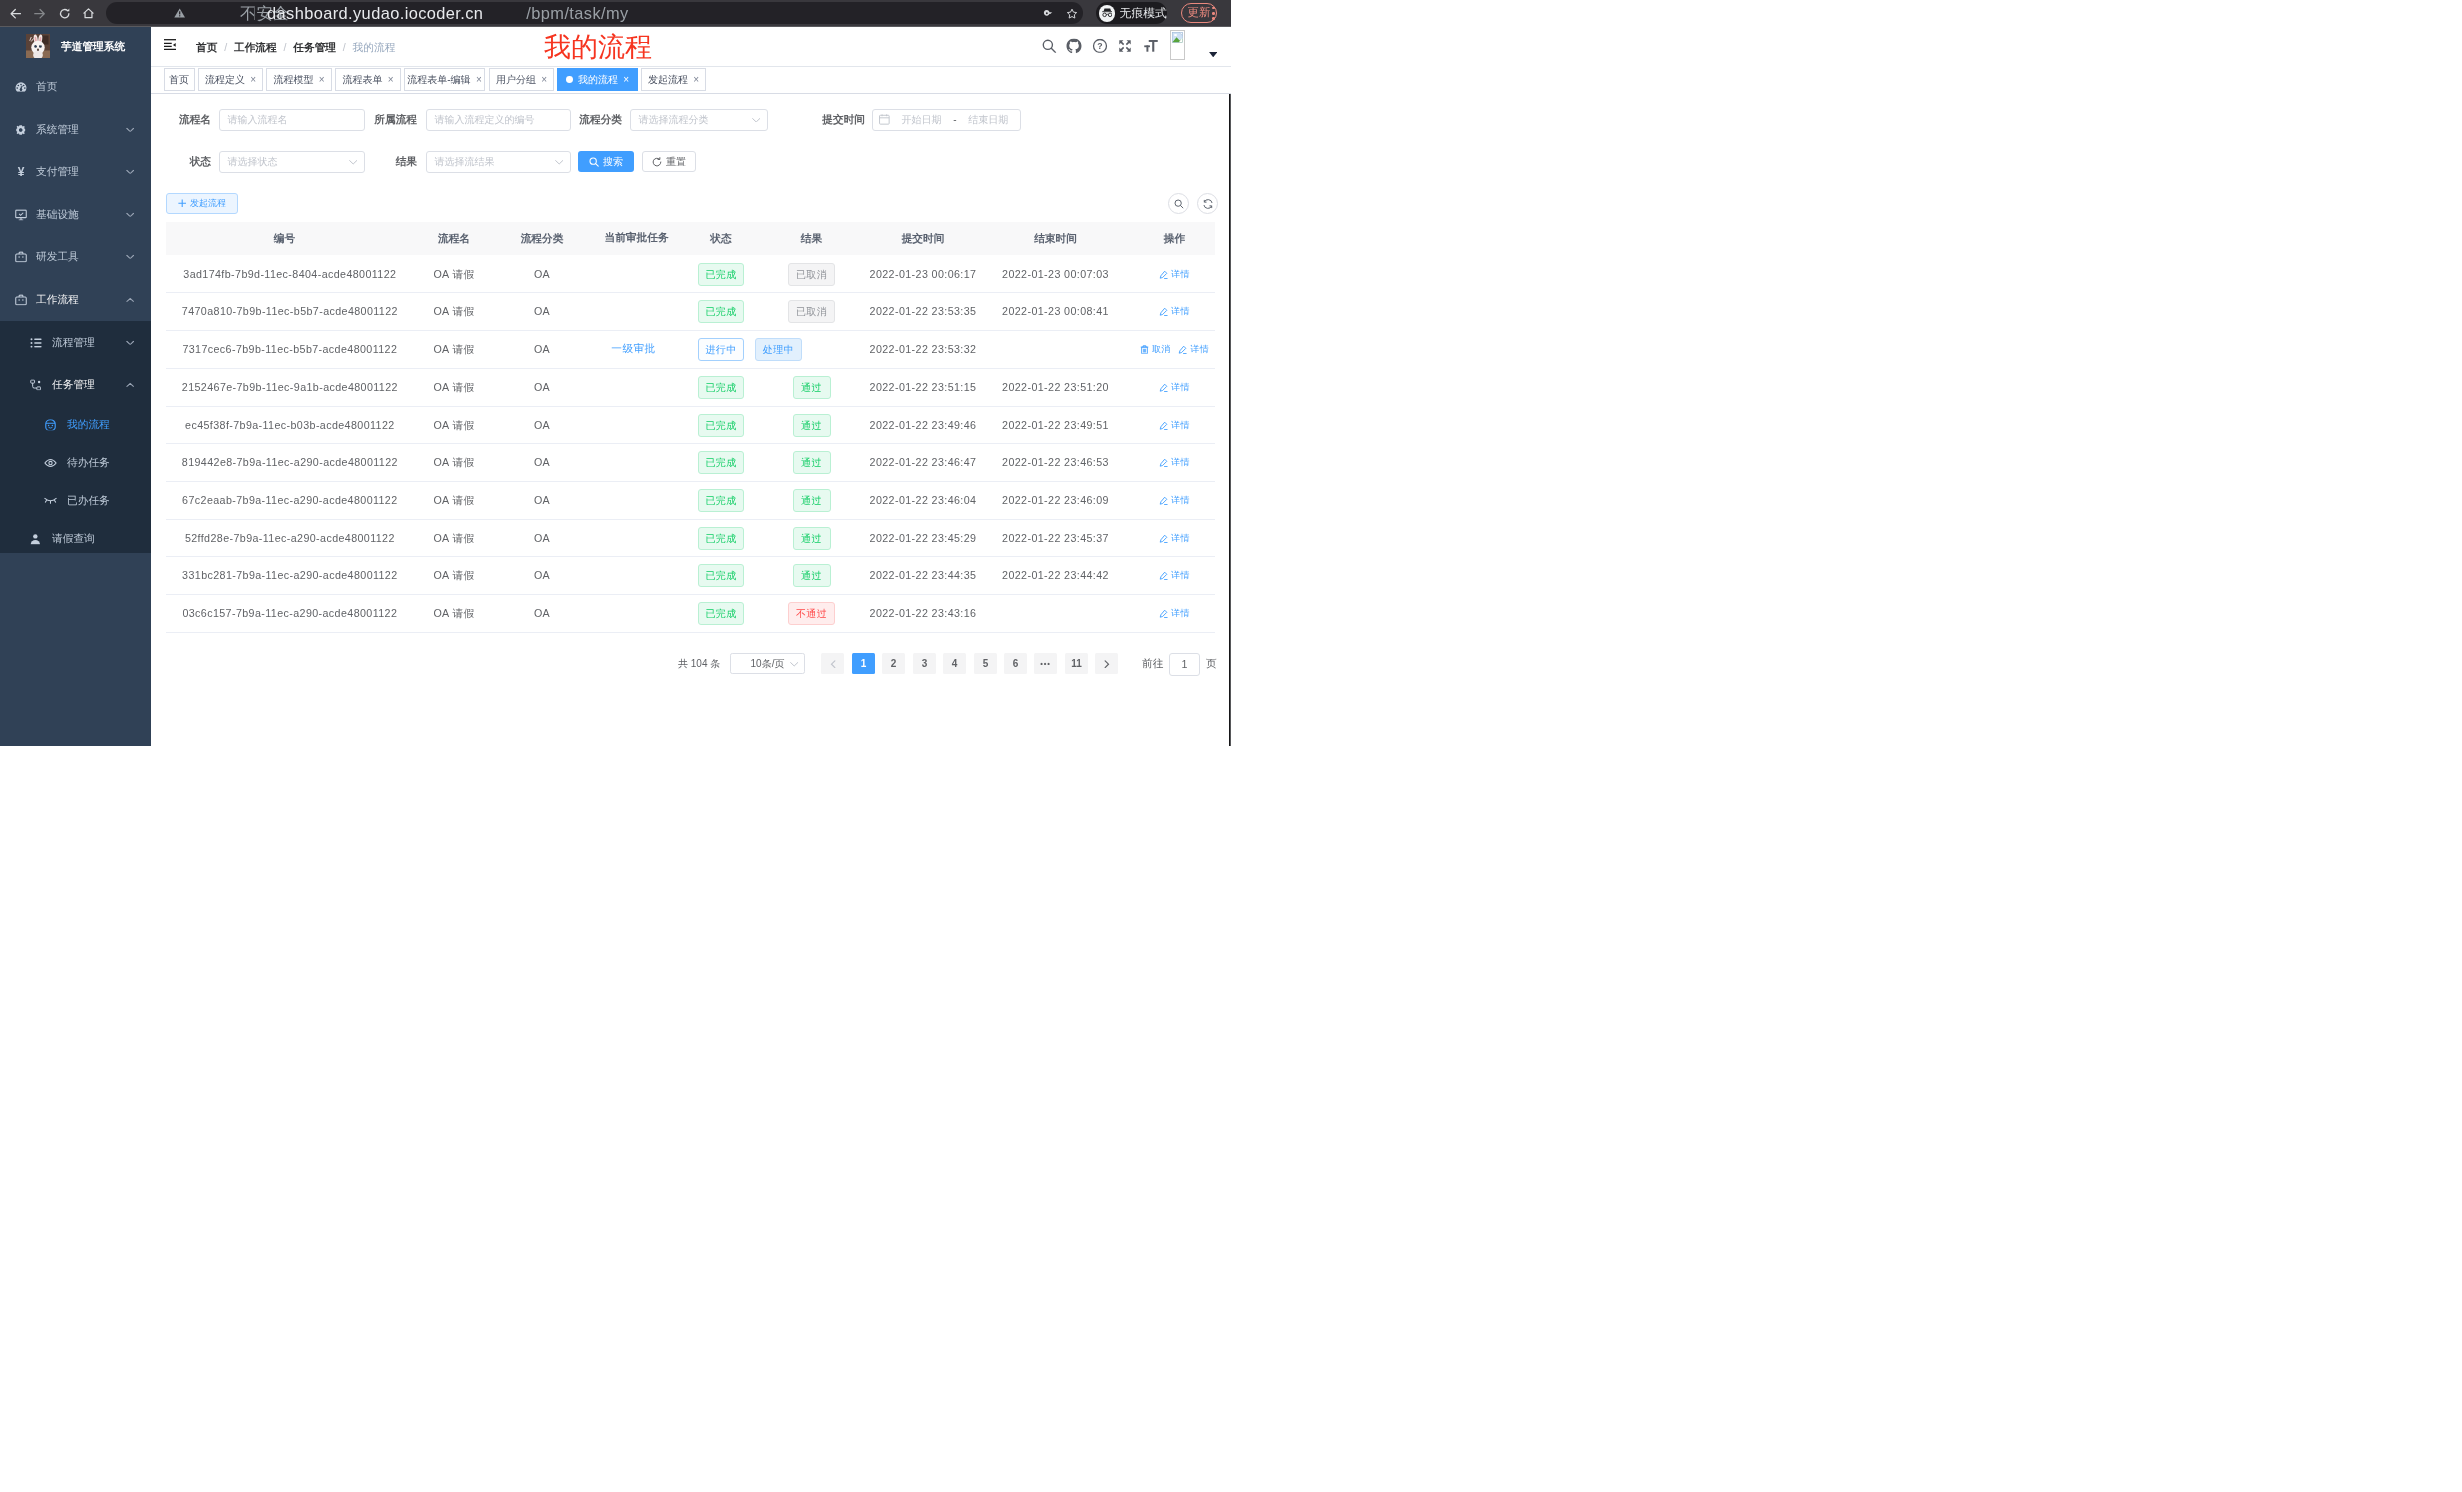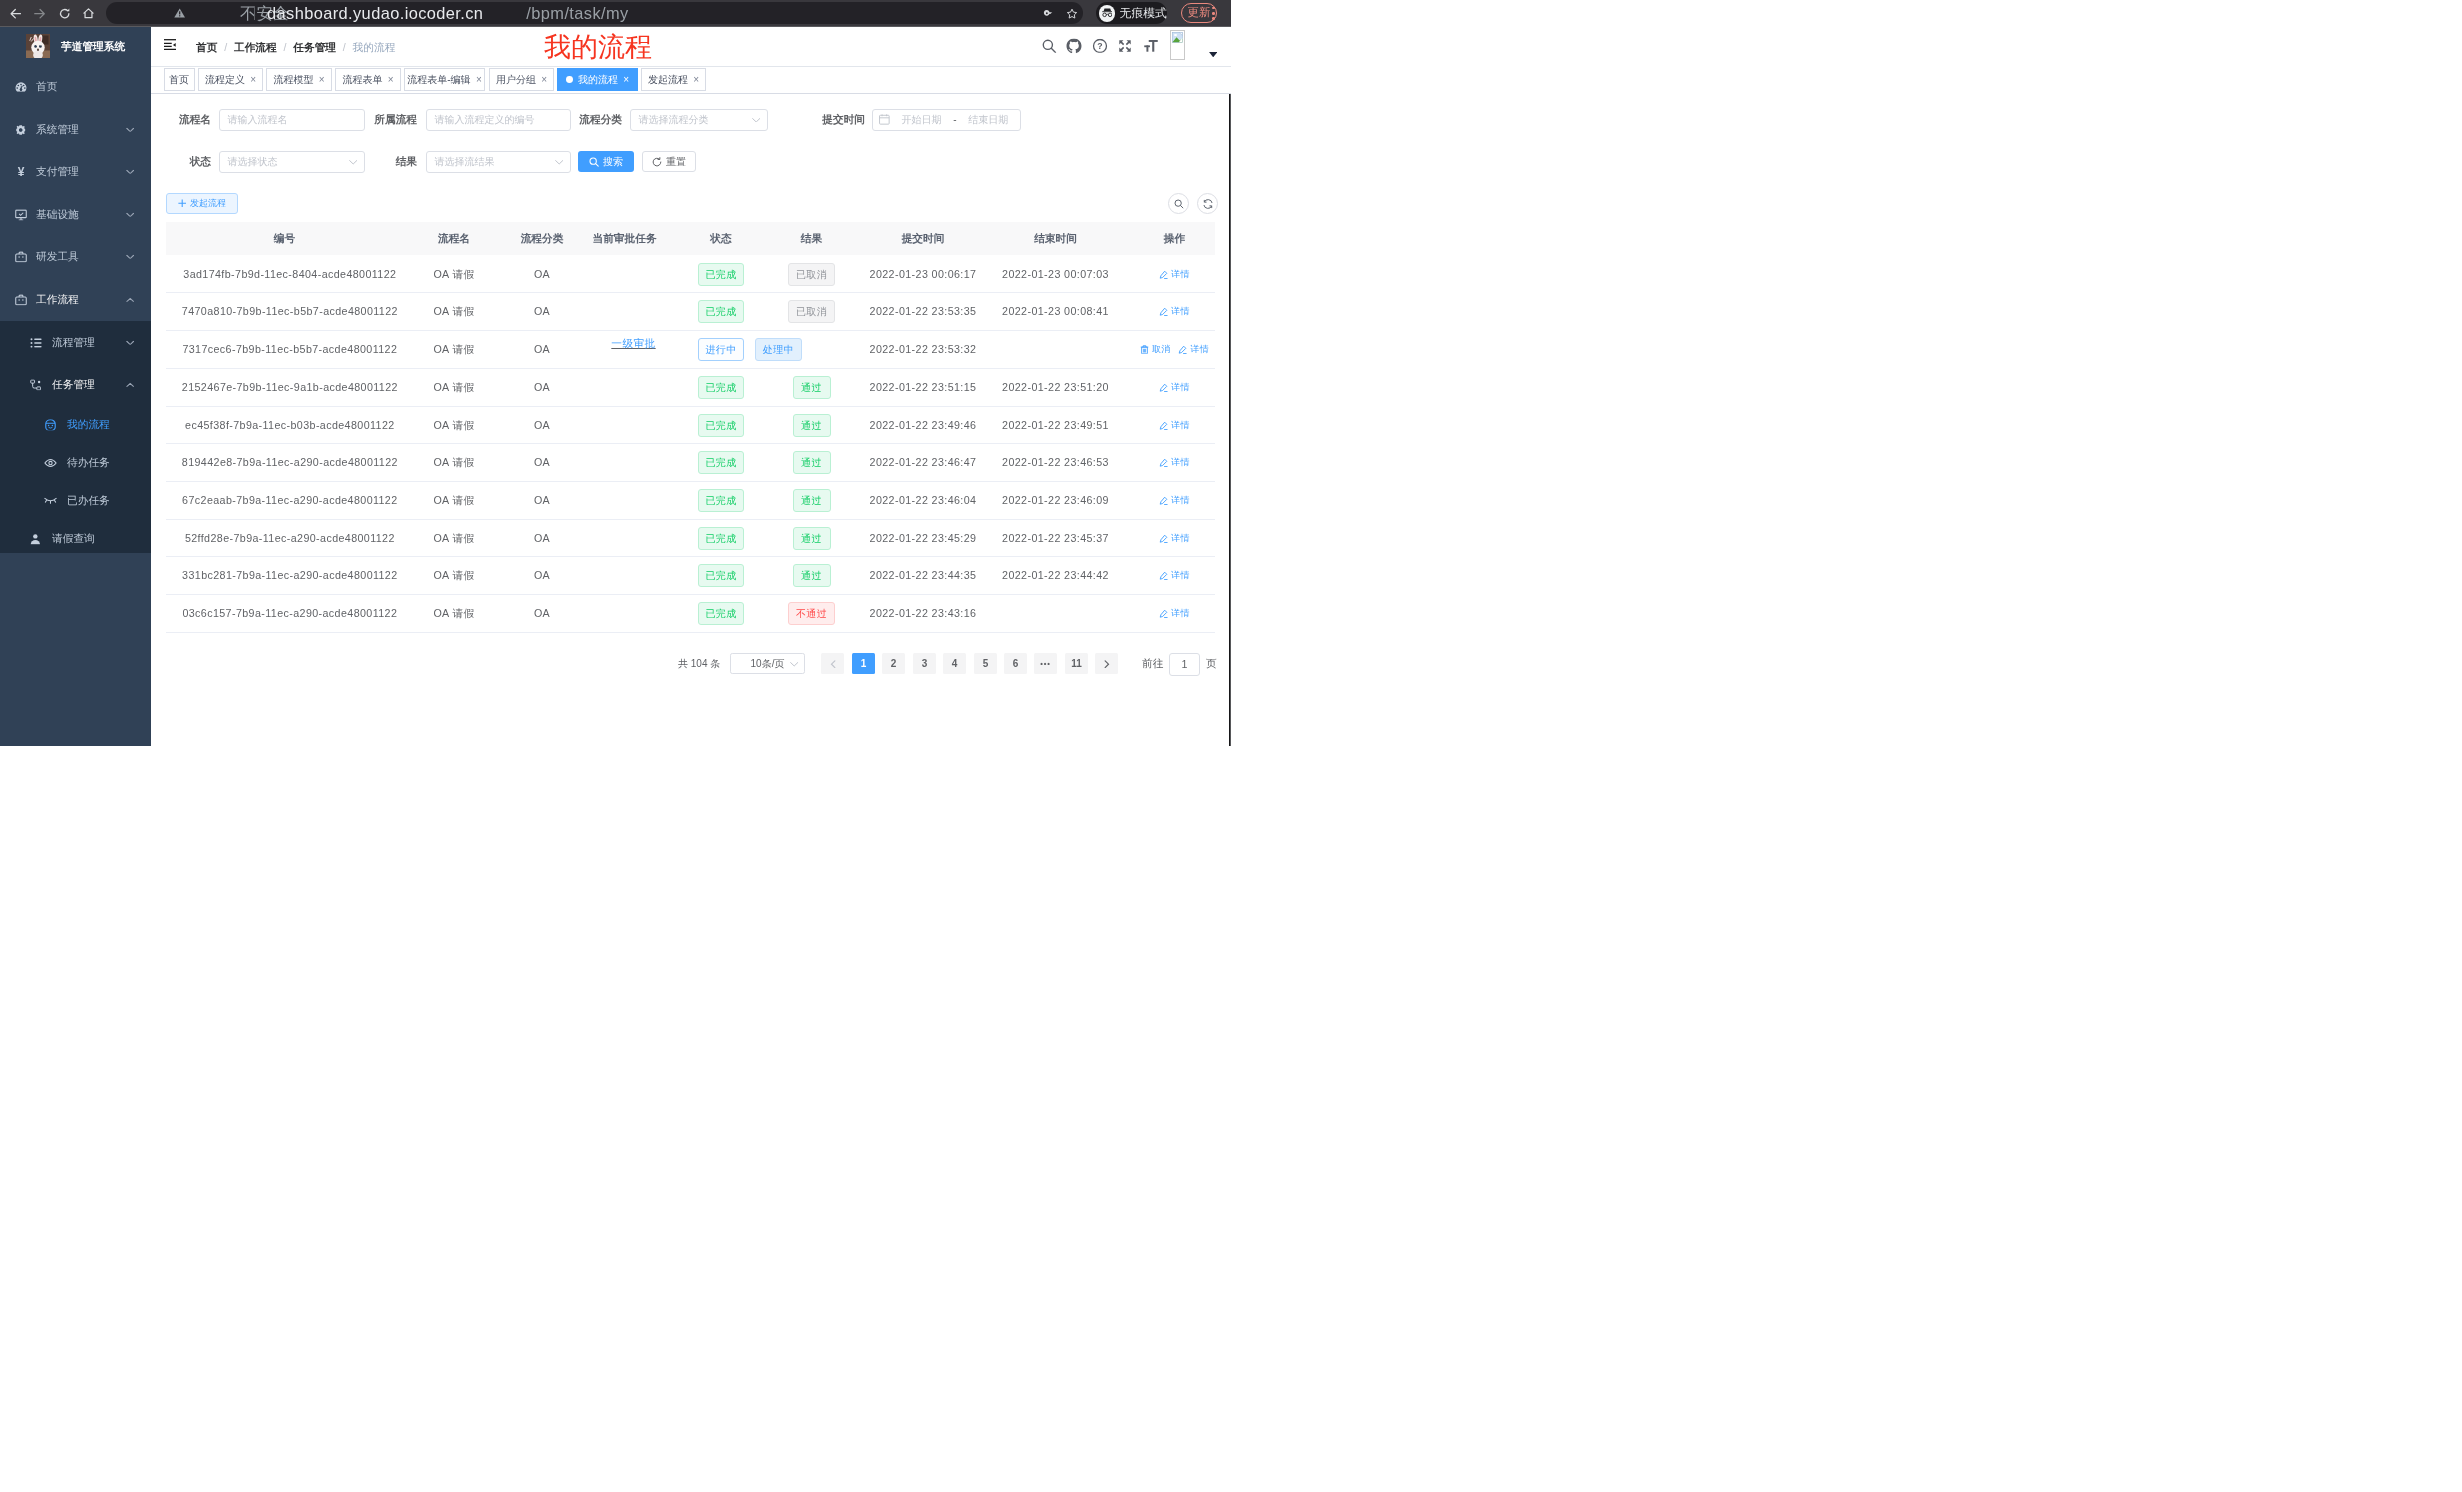--- a/index.html
+++ b/index.html
@@ -383,21 +383,21 @@
         <svg style="margin:5px" width="10" height="10" viewBox="0 0 13 13">
           <path d="M11.8 5.2A5.3 5.3 0 0 0 1.7 4.0M1.2 7.8a5.3 5.3 0 0 0 10.1 1.2" fill="none" stroke="#5f6670" stroke-width="1.3"></path>
           <path d="M1.7 1.2v2.9h2.9" fill="none" stroke="#5f6670" stroke-width="1.3"></path>
           <path d="M11.3 11.8V8.9H8.4" fill="none" stroke="#5f6670" stroke-width="1.3"></path>
         </svg>
       </div>
 <div class="abs" style="left:15px;top:128px;width:1049px;height:33px;background:#f8f8f9;"></div>
 <div class="th" style="left:15px;top:128px;width:237px;line-height:33px;">编号</div>
 <div class="th" style="left:253px;top:128px;width:100px;line-height:33px;">流程名</div>
 <div class="th" style="left:353px;top:128px;width:76px;line-height:33px;">流程分类</div>
-<div class="th" style="left:420px;top:128px;width:107px;line-height:33px;">当前审批任务</div>
+<div class="th" style="left:432px;top:128px;width:107px;line-height:33px;font-family:Liberation Mono, monospace;">当前审批任务</div>
 <div class="th" style="left:536px;top:128px;width:68px;line-height:33px;">状态</div>
 <div class="th" style="left:604px;top:128px;width:113px;line-height:33px;">结果</div>
 <div class="th" style="left:717px;top:128px;width:110px;line-height:33px;">提交时间</div>
 <div class="th" style="left:826px;top:128px;width:157px;line-height:33px;">结束时间</div>
 <div class="th" style="left:983px;top:128px;width:81px;line-height:33px;">操作</div>
 <div class="rowline" style="left:15px;top:198px;"></div>
 <div class="td" style="left:15px;top:161px;width:237px;line-height:38px;padding-left:10.7px;">3ad174fb-7b9d-11ec-8404-acde48001122</div>
 <div class="td" style="left:253px;top:161px;width:100px;line-height:38px;">OA 请假</div>
 <div class="td" style="left:353px;top:161px;width:76px;line-height:38px;">OA</div>
 <div class="td" style="left:536px;top:161px;width:68px;display:flex;align-items:center;justify-content:center;height:38px;">
@@ -429,21 +429,21 @@
 <div class="td" style="left:983px;top:198px;width:81px;display:flex;align-items:center;justify-content:center;height:38px;">
         <span class="lnk"><svg style="margin-right:3px" width="9" height="9" viewBox="0 0 12 12">
             <path d="M7.6 1.6l2.8 2.8-5.6 5.6-3.2.9.9-3.2z" fill="none" stroke="#409eff" stroke-width="1.2" stroke-linejoin="round"></path>
             <path d="M6.8 11.4h4.6" stroke="#409eff" stroke-width="1.2"></path>
           </svg>详情</span>
       </div>
 <div class="rowline" style="left:15px;top:274px;"></div>
 <div class="td" style="left:15px;top:236px;width:237px;line-height:38px;padding-left:10.7px;">7317cec6-7b9b-11ec-b5b7-acde48001122</div>
 <div class="td" style="left:253px;top:236px;width:100px;line-height:38px;">OA 请假</div>
 <div class="td" style="left:353px;top:236px;width:76px;line-height:38px;">OA</div>
-<div class="td" style="left:429px;top:243px;width:107px;display:flex;justify-content:center;height:38px;text-decoration:underline;">
+<div class="td" style="left:429px;top:236px;width:107px;display:flex;align-items:center;justify-content:center;height:38px;">
         <span style="color:#409eff">一级审批</span>
       </div>
 <div class="td" style="left:536px;top:236px;width:68px;display:flex;align-items:center;justify-content:center;height:38px;">
         <span class="tag t-run">进行中</span>
       </div>
 <div class="td" style="left:604px;top:236px;width:113px;display:flex;align-items:center;height:38px;">
         <span class="tag t-proc">处理中</span>
       </div>
 <div class="td" style="left:717px;top:236px;width:110px;line-height:38px;">2022-01-22 23:53:32</div>
 <div class="td" style="left:983px;top:236px;width:81px;display:flex;align-items:center;justify-content:center;height:38px;">

